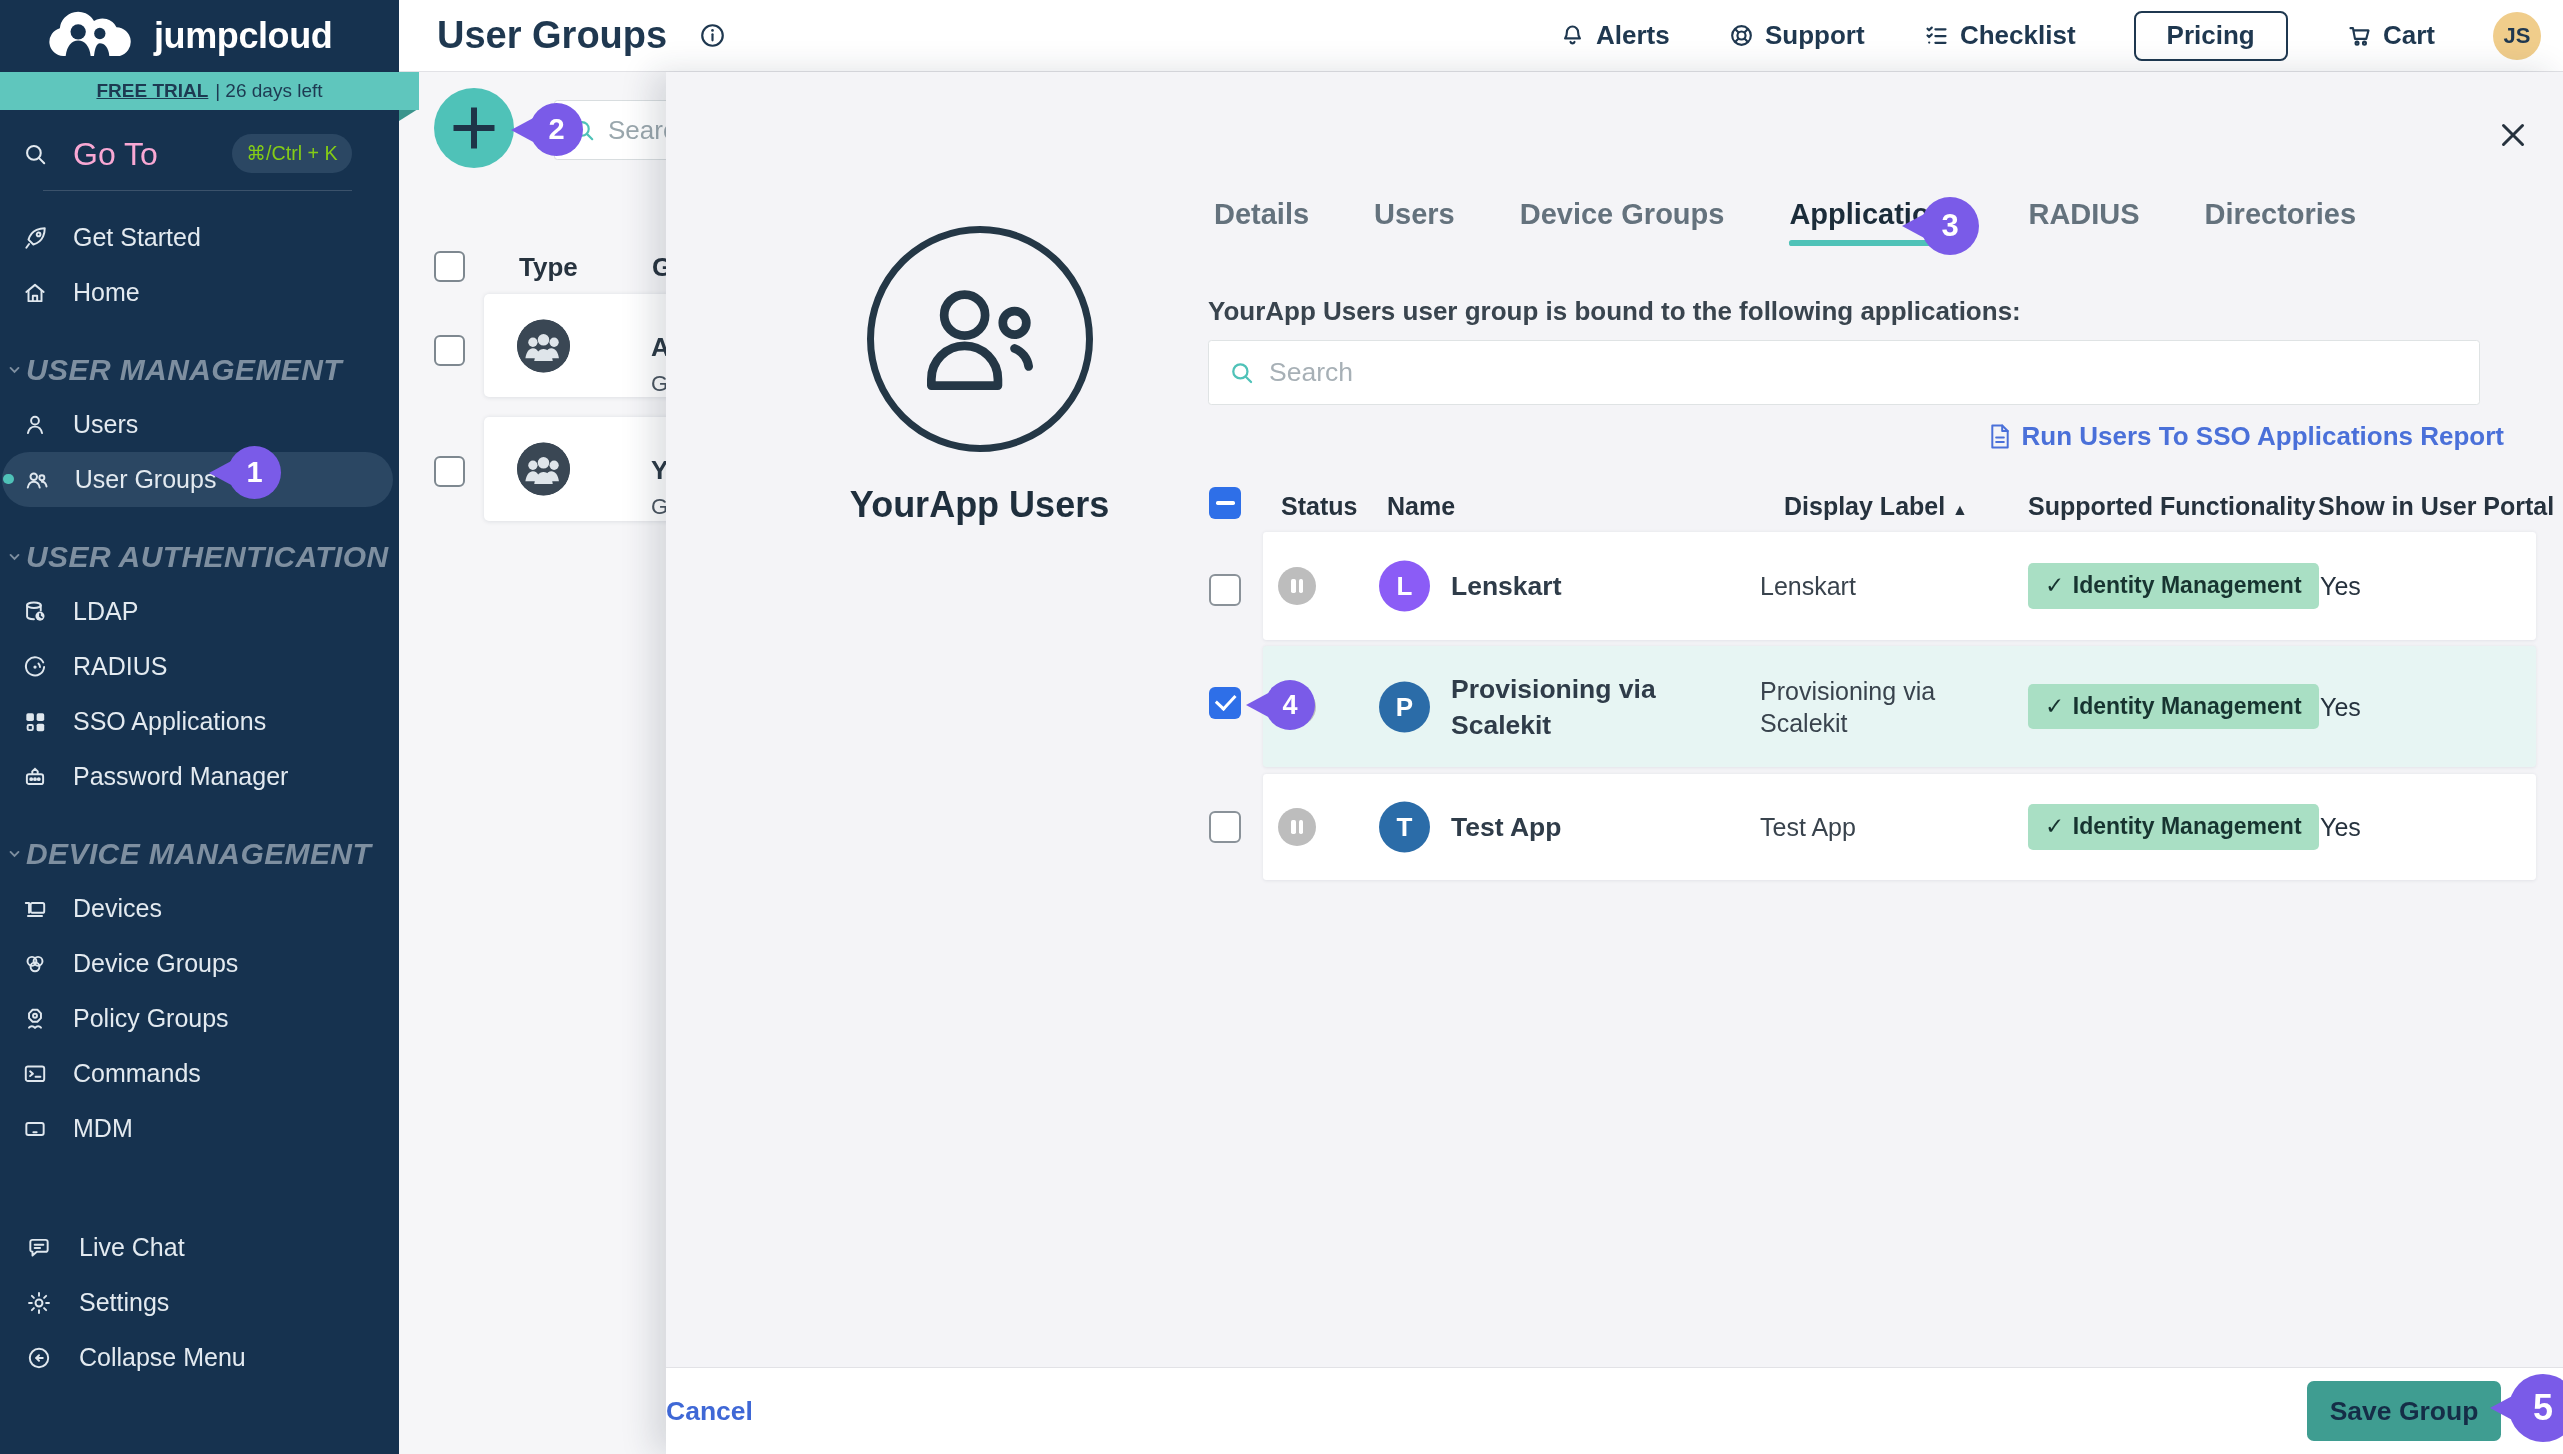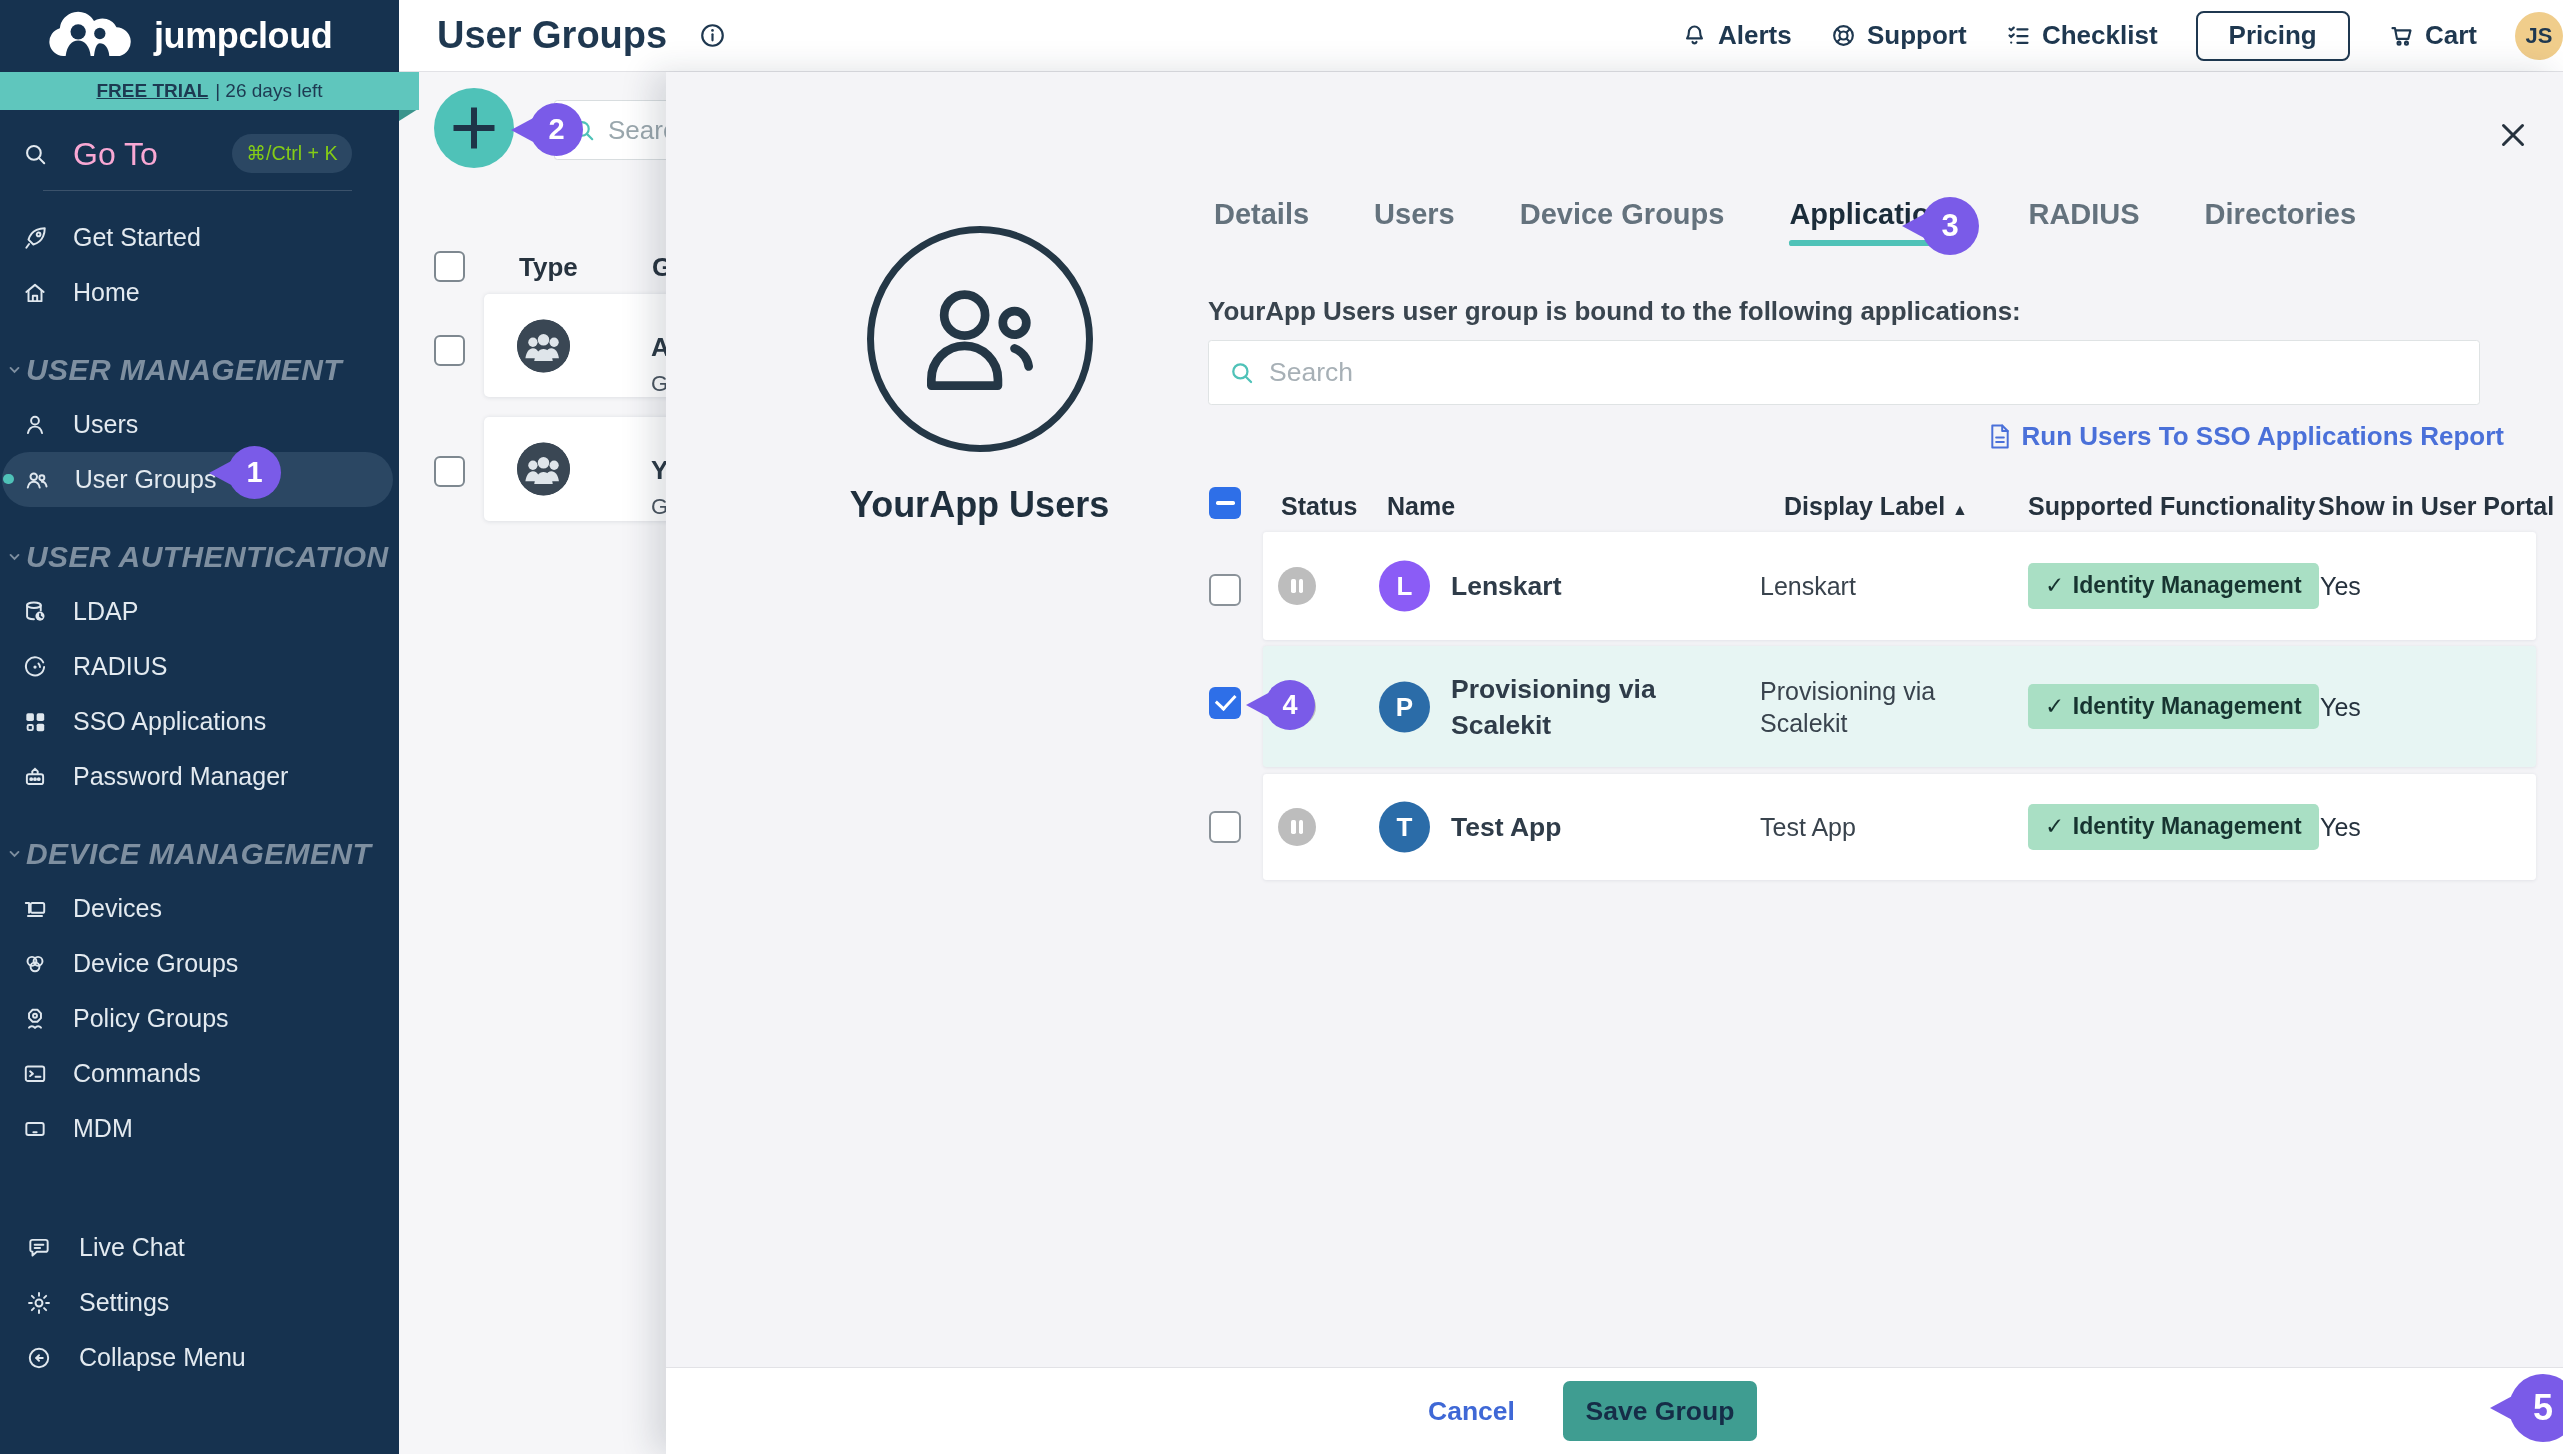--- a/index.html
+++ b/index.html
@@ -50,21 +50,21 @@
   .side-footer .nav-item .s-icon { left:26px; }
   .side-footer .nav-item .lbl { left:79px; }
 
   
   .header {
     position:absolute; left:399px; top:0; right:0; height:72px; background:#FFFFFF;
     border-bottom:0.9px solid #E2E2E6; display:flex; align-items:center; z-index:5;
   }
   .page-title { margin-left:38px; font-size:38px; font-weight:800; color:#1F3850; }
   .info-btn { margin-left:31px; color:#1F3850; cursor:pointer; }
-  .header-right { margin-left:auto; display:flex; align-items:center; gap:38px; }
+  .header-right { margin-left:auto; display:flex; align-items:center; gap:58px; padding-right:22px; }
   .hnav { display:flex; align-items:center; gap:10.3px; font-size:26px; font-weight:600; color:#1F3850; cursor:pointer; }
   .pricing-btn {
     border:2.6px solid #1F3850; border-radius:7.7px; height:50px; padding:0 31px;
     display:flex; align-items:center; font-size:26px; font-weight:600; color:#1F3850;
     background:#fff; cursor:pointer;
   }
   .avatar {
     width:48px; height:48px; border-radius:50%; background:#F0CD8B;
     display:flex; align-items:center; justify-content:center;
     font-size:22px; font-weight:700; color:#1F3850; cursor:pointer;
@@ -164,22 +164,22 @@
   .disp-label { left:497px; width:256px; font-size:25px; color:#39434D; line-height:32px; }
   .func-pill {
     left:765px; background:#A9DFC4; border-radius:5.1px; padding:9.4px 17px;
     font-size:23px; font-weight:600; color:#173430; white-space:nowrap;
   }
   .func-pill .ck { margin-right:8.5px; font-weight:400; }
   .portal-val { left:1057px; font-size:25px; color:#26323E; }
 
   .panel-footer {
     position:absolute; left:0; top:1295px; width:1898px; height:87px; background:#FFFFFF;
-    border-top:1.7px solid #E2E2E6; display:flex; align-items:center; justify-content:center;
-    gap:48px; padding-right:45px;
+    border-top:1.7px solid #E2E2E6; display:flex; align-items:center; justify-content:space-between;
+    gap:48px; padding-right:63px;
   }
   .cancel-link { font-size:26.5px; font-weight:600; color:#3F68D6; cursor:pointer; }
   .save-btn {
     width:194px; height:60px; border-radius:6.8px; background:#3F9D91; border:0;
     font-size:26.5px; font-weight:700; color:#152D47; cursor:pointer; font-family:inherit;
   }
 
   
   .ann {
     position:absolute; background:#7A5BE8; color:#fff; border-radius:50%; z-index:60;

